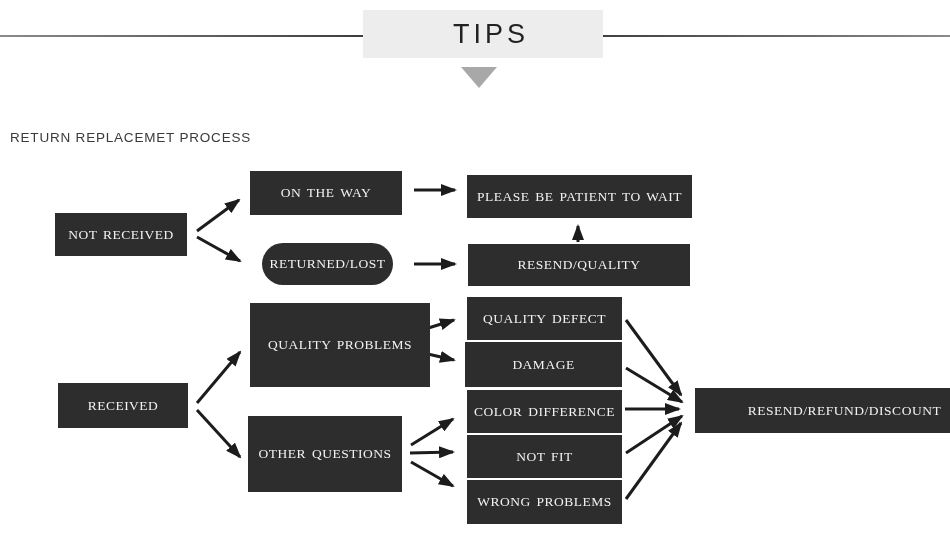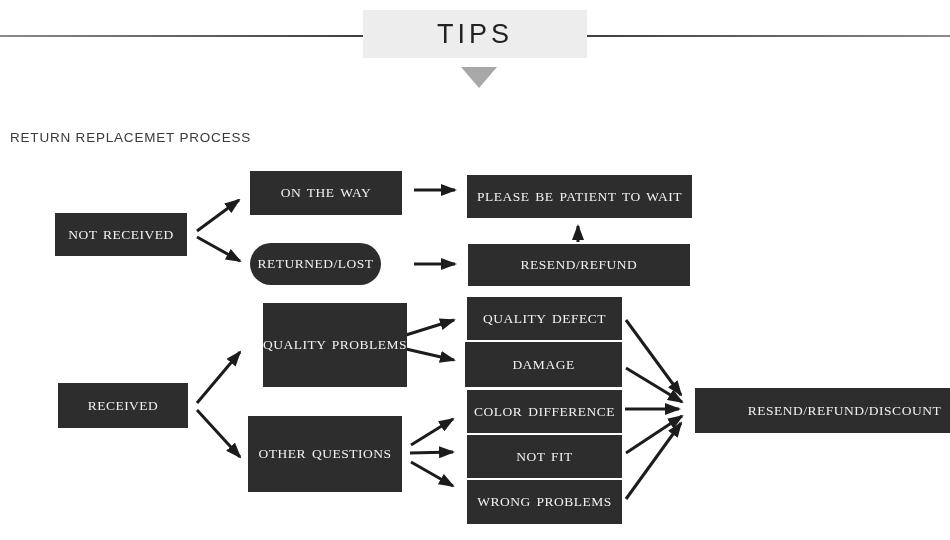--- a/index.html
+++ b/index.html
@@ -28,20 +28,21 @@
     left: 363px; top: 10px;
     width: 224px; height: 48px;
     background: #ededed;
     z-index: 2;
     display: flex;
     align-items: center;
     justify-content: center;
     font-size: 27px;
     letter-spacing: 4px;
     color: #222222;
+    padding-left: 16px;
   }
 
   
   .triangle-down {
     position: absolute;
     left: 461px; top: 67px;
     width: 0; height: 0;
     border-left: 18px solid transparent;
     border-right: 18px solid transparent;
     border-top: 21px solid #a8a8a8;
@@ -67,24 +68,24 @@
     font-size: 13.5px;
     letter-spacing: 0.5px;
     word-spacing: 2px;
     white-space: nowrap;
     z-index: 3;
     font-family: Liberation Serif, serif;
   }
 
   #node-not_received          { left: 55px;  top: 213px; width: 132px; height: 43px; }
   #node-on_the_way            { left: 250px; top: 171px; width: 152px; height: 44px; }
-  #node-returned_lost         { left: 250px; top: 243px; width: 131px; height: 42px; border-radius: 21px; }
+  #node-returned_lost         { left: 262px; top: 243px; width: 131px; height: 42px; border-radius: 21px; }
   #node-please_wait           { left: 467px; top: 175px; width: 225px; height: 43px; }
   #node-resend_refund         { left: 468px; top: 244px; width: 222px; height: 42px; }
-  #node-quality_problems      { left: 263px; top: 303px; width: 144px; height: 84px; }
+  #node-quality_problems      { left: 250px; top: 303px; width: 180px; height: 84px; }
   #node-received              { left: 58px;  top: 383px; width: 130px; height: 45px; }
   #node-other_questions       { left: 248px; top: 416px; width: 154px; height: 76px; }
   #node-quality_defect        { left: 467px; top: 297px; width: 155px; height: 43px; }
   #node-damage                { left: 465px; top: 342px; width: 157px; height: 45px; }
   #node-color_difference      { left: 467px; top: 390px; width: 155px; height: 43px; }
   #node-not_fit               { left: 467px; top: 435px; width: 155px; height: 43px; }
   #node-wrong_delivery        { left: 467px; top: 480px; width: 155px; height: 44px; }
   #node-resend_refund_discount{ left: 695px; top: 388px; width: 227px; height: 45px; padding-left: 36px; }
 
   .arrows {
@@ -110,21 +111,21 @@
   </div>
 
   <div class="triangle-down"></div>
 
   <div class="section-label">RETURN REPLACEMET PROCESS</div>
 
   <div class="node" id="node-not_received">NOT RECEIVED</div>
   <div class="node" id="node-on_the_way">ON THE WAY</div>
   <div class="node" id="node-returned_lost">RETURNED/LOST</div>
   <div class="node" id="node-please_wait">PLEASE BE PATIENT TO WAIT</div>
-  <div class="node" id="node-resend_refund">RESEND/REFUND</div>
+  <div class="node" id="node-resend_refund">RESEND/QUALITY</div>
   <div class="node" id="node-quality_problems">QUALITY PROBLEMS</div>
   <div class="node" id="node-received">RECEIVED</div>
   <div class="node" id="node-other_questions">OTHER QUESTIONS</div>
   <div class="node" id="node-quality_defect">QUALITY DEFECT</div>
   <div class="node" id="node-damage">DAMAGE</div>
   <div class="node" id="node-not_fit">NOT FIT</div>
   <div class="node" id="node-color_difference">COLOR DIFFERENCE</div>
   <div class="node" id="node-wrong_delivery">WRONG PROBLEMS</div>
   <div class="node" id="node-resend_refund_discount">RESEND/REFUND/DISCOUNT</div>
 

